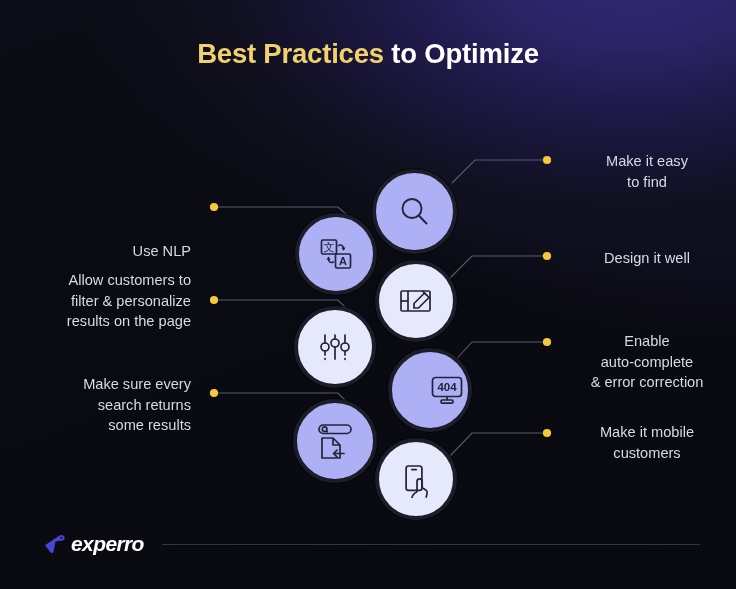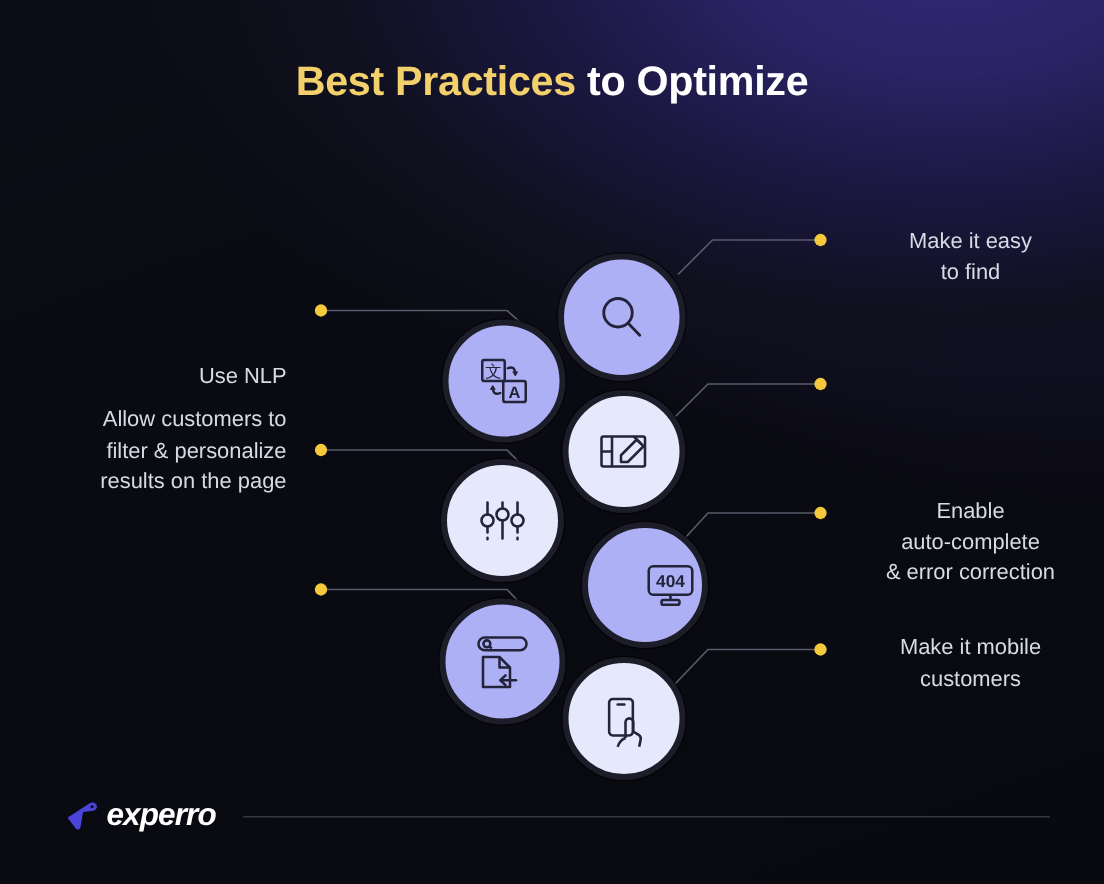--- a/index.html
+++ b/index.html
@@ -237,24 +237,28 @@
       </g>
     </svg>
   </div>
 
   <div class="label left" style="right:545px; top:198px; width:180px;margin-top:43px;">Use NLP</div>
 
   <div class="label left" style="right:545px; top:270px; width:180px;">Allow customers to
 filter &amp; personalize
 results on the page</div>
 
+  <div class="label left" style="right:545px; top:374px; width:180px;">Make sure every
+search returns
+some results</div>
 
   <div class="label right" style="left:562px; top:151px; width:170px;">Make it easy
 to find</div>
 
+  <div class="label right" style="left:562px; top:248px; width:170px;">Design it well</div>
 
   <div class="label right" style="left:562px; top:331px; width:170px;">Enable
 auto-complete
 &amp; error correction</div>
 
   <div class="label right" style="left:562px; top:422px; width:170px;">Make it mobile
 customers</div>
 
   <div id="footer">
     <div class="logo-wrap">

